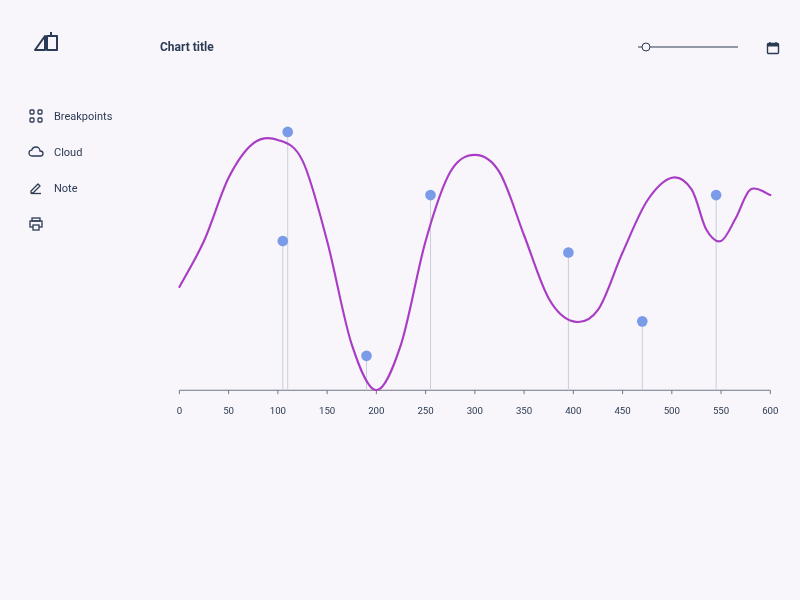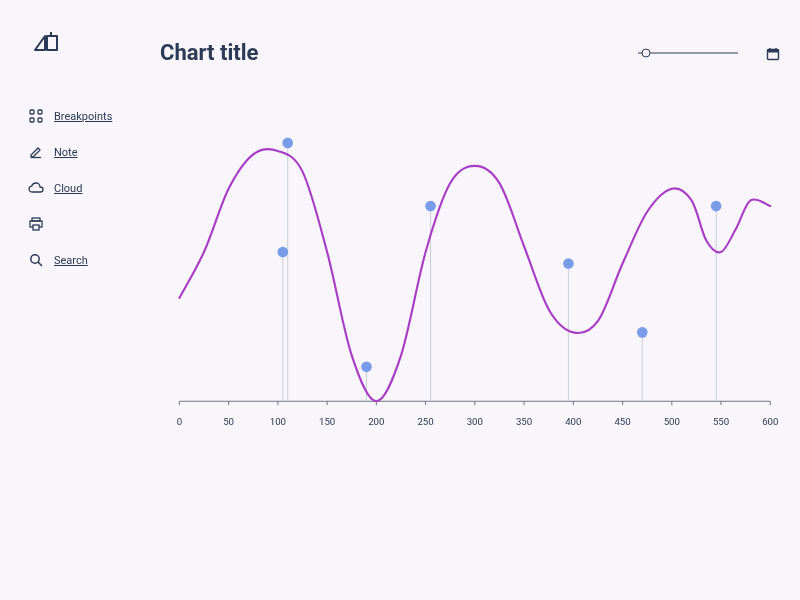--- a/index.html
+++ b/index.html
@@ -14,21 +14,20 @@
   .app {
     display: flex;
     width: 100%;
     height: 100%;
   }
   .sidebar {
     width: 150px;
     padding: 30px 16px 0 24px;
     display: flex;
     flex-direction: column;
-    text-decoration: underline;
   }
   .logo {
     margin-bottom: 36px;
     margin-left: 8px;
   }
   .nav-item {
     display: flex;
     align-items: center;
     gap: 10px;
     padding: 10px 4px;
@@ -53,21 +52,21 @@
     display: flex;
     flex-direction: column;
   }
   .header {
     display: flex;
     align-items: center;
     justify-content: space-between;
     margin-bottom: 40px;
   }
   .title {
-    font-size: 22px;
+    font-size: 12px;
     font-weight: 700;
     color: #2b3a55;
   }
   .controls {
     display: flex;
     align-items: center;
     gap: 28px;
   }
   .slider {
     position: relative;
@@ -129,56 +128,47 @@
           <rect x="1" y="9" width="4" height="4" rx="1" stroke="#2b3a55" stroke-width="1.3"></rect>
           <rect x="9" y="9" width="4" height="4" rx="1" stroke="#2b3a55" stroke-width="1.3"></rect>
         </svg>
       </span>
       <span>Breakpoints</span>
     </div>
 
 
     <div class="nav-item">
       <span class="icon">
+        <svg width="16" height="14" viewBox="0 0 16 14" fill="none">
+          <path d="M4 11 C2 11 1 9.5 1 8 C1 6.5 2.2 5.3 3.8 5.2 C4.2 3.2 6 2 8 2 C10.3 2 12 3.8 12 6 C13.5 6 15 7 15 8.5 C15 10 13.8 11 12.5 11 Z" stroke="#2b3a55" stroke-width="1.3"></path>
+        </svg>
+      </span>
+      <span>Cloud</span>
+    </div>
+
+    <div class="nav-item">
+      <span class="icon">
         <svg width="14" height="14" viewBox="0 0 14 14" fill="none">
           <path d="M2 12 L2 10 L9 3 L11 5 L4 12 Z" stroke="#2b3a55" stroke-width="1.3" stroke-linejoin="round"></path>
           <line x1="2" y1="12.5" x2="12" y2="12.5" stroke="#2b3a55" stroke-width="1.3"></line>
         </svg>
       </span>
       <span>Note</span>
-    </div>
-
-    <div class="nav-item">
-      <span class="icon">
-        <svg width="16" height="14" viewBox="0 0 16 14" fill="none">
-          <path d="M4 11 C2 11 1 9.5 1 8 C1 6.5 2.2 5.3 3.8 5.2 C4.2 3.2 6 2 8 2 C10.3 2 12 3.8 12 6 C13.5 6 15 7 15 8.5 C15 10 13.8 11 12.5 11 Z" stroke="#2b3a55" stroke-width="1.3"></path>
-        </svg>
-      </span>
-      <span>Cloud</span>
     </div>
 
     <div class="nav-item">
       <span class="icon">
         <svg width="14" height="14" viewBox="0 0 14 14" fill="none">
           <rect x="3" y="1" width="8" height="3" stroke="#2b3a55" stroke-width="1.3"></rect>
           <rect x="1" y="4" width="12" height="6" stroke="#2b3a55" stroke-width="1.3"></rect>
           <rect x="4" y="8" width="6" height="5" stroke="#2b3a55" stroke-width="1.3" fill="#f8f6fa"></rect>
         </svg>
       </span>
     </div>
 
-    <div class="nav-item">
-      <span class="icon">
-        <svg width="14" height="14" viewBox="0 0 14 14" fill="none">
-          <circle cx="6" cy="6" r="4.2" stroke="#2b3a55" stroke-width="1.5"></circle>
-          <line x1="9.2" y1="9.2" x2="12.5" y2="12.5" stroke="#2b3a55" stroke-width="1.5" stroke-linecap="round"></line>
-        </svg>
-      </span>
-      <span>Search</span>
-    </div>
   </aside>
 
   <main class="main">
     <div class="header">
       <h1 class="title">Chart title</h1>
       <div class="controls">
         <div class="slider">
           <div class="slider-track"></div>
           <div class="slider-thumb"></div>
         </div>

